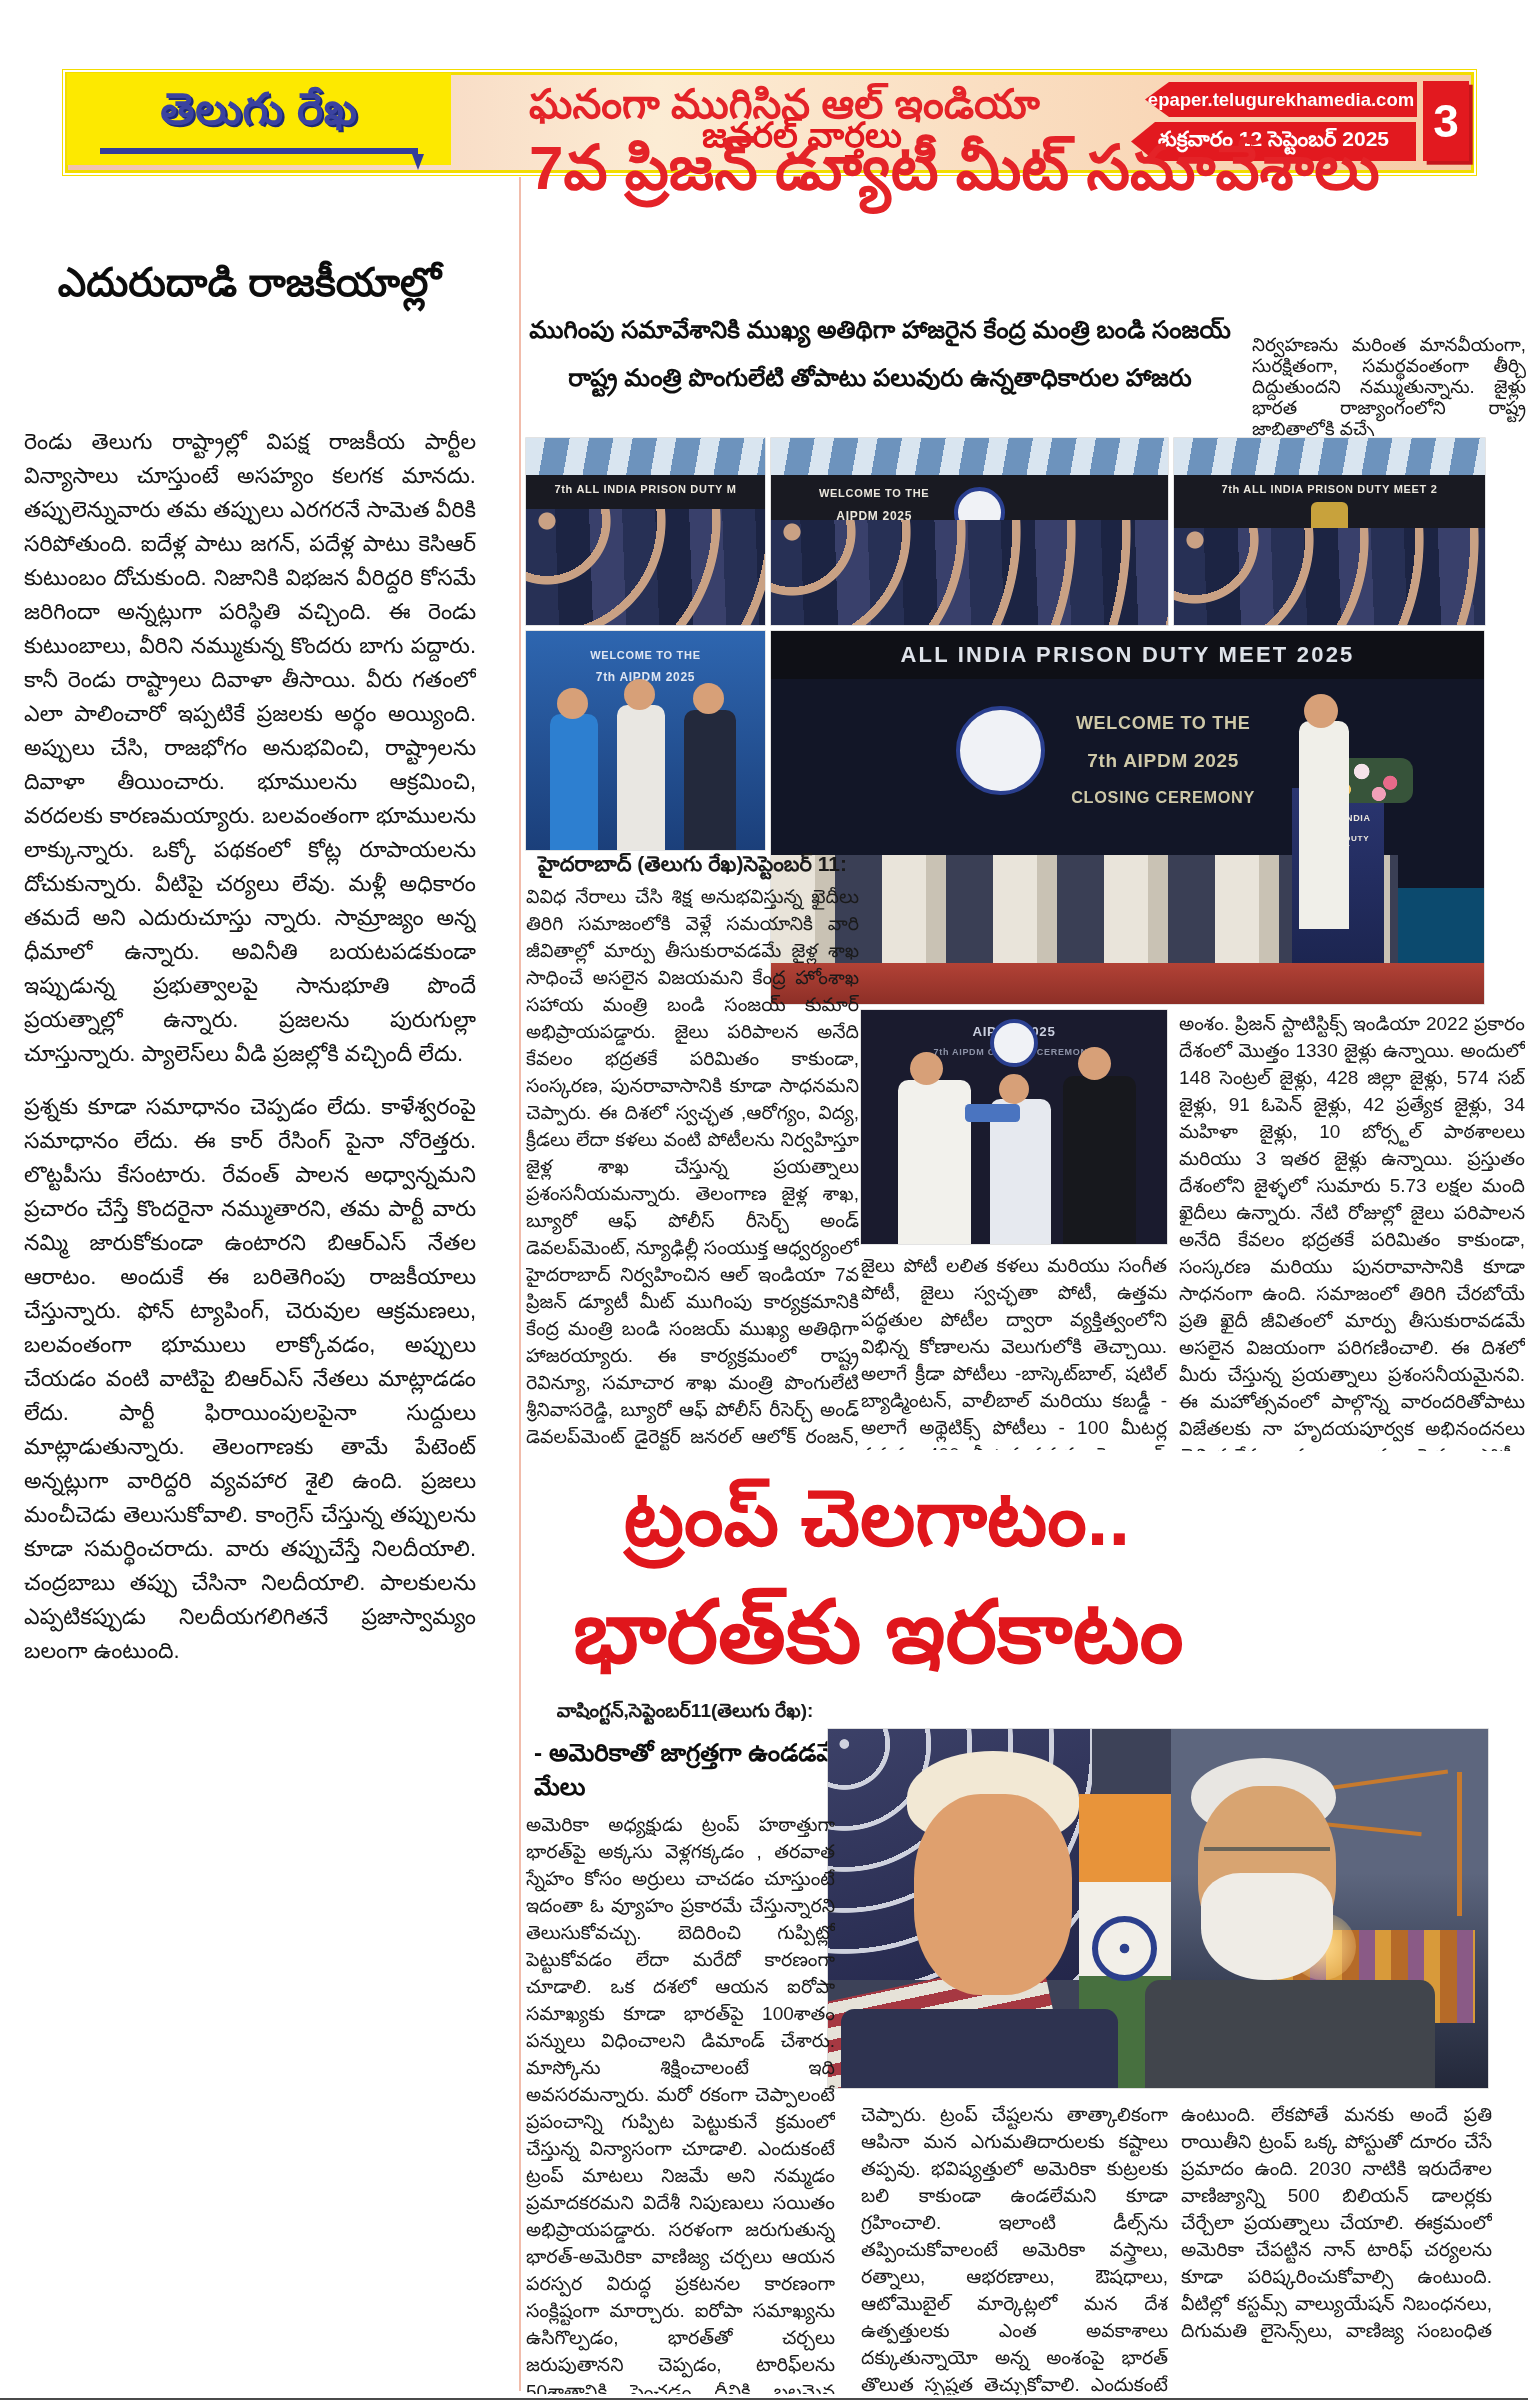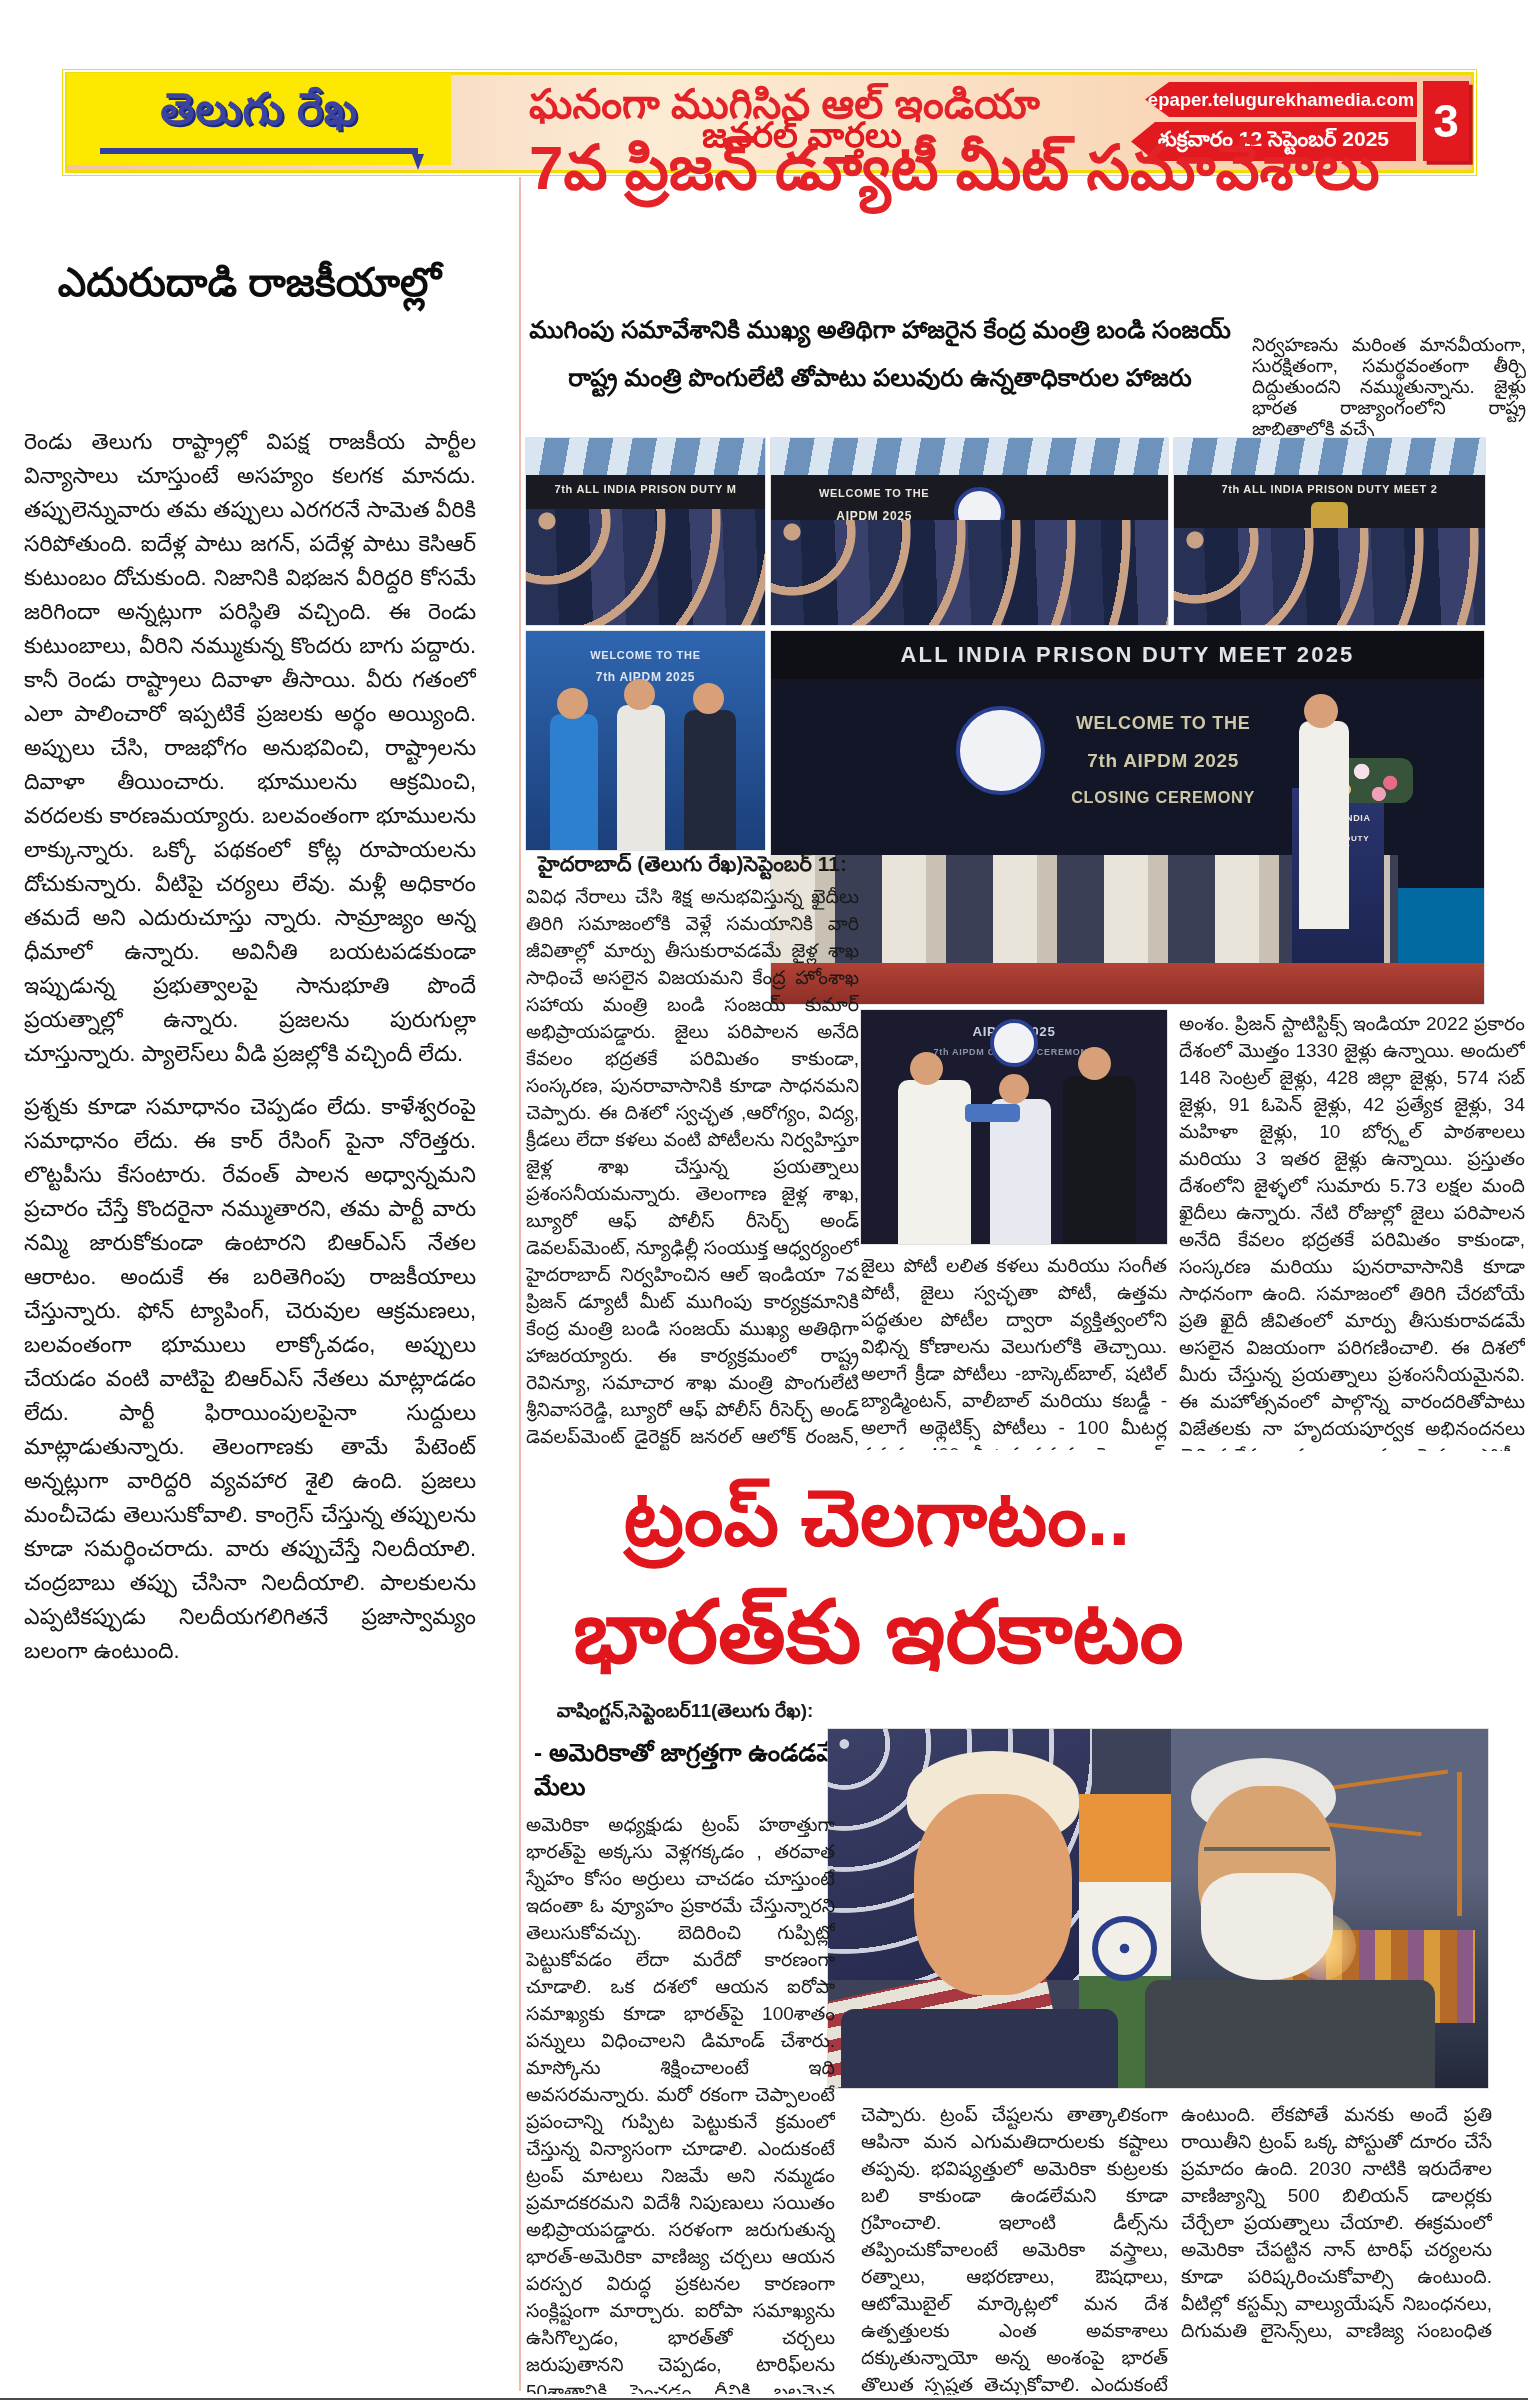--- a/index.html
+++ b/index.html
@@ -56,21 +56,21 @@
      background-image:repeating-radial-gradient(circle at 21px 12px,#c9a184 0 8.1px,rgba(0,0,0,0) 9px 55px),
        repeating-linear-gradient(88deg,#273055 0 33px,#1c2443 33px 67px,#39406b 67px 100px);}
   .figure{position:absolute;border-radius:10.4px 10.4px 0 0;}
   .head{position:absolute;border-radius:50%;background:#d7a078;}
   .logo-circle{position:absolute;border-radius:50%;background:#f0f2f6;border:4.4px solid #2a3f8f;}
 
   #ph1{left:526px;top:438px;width:239px;height:187px;}
   #ph2{left:771px;top:438px;width:397px;height:187px;}
   #ph3{left:1174px;top:438px;width:311px;height:187px;}
   #ph4{left:526px;top:631px;width:239px;height:219px;background:linear-gradient(180deg,#2e66b0,#1b3f7a);}
-  #ph5{left:771px;top:631px;width:713px;height:373px;background:#0369a1;}
+  #ph5{left:771px;top:631px;width:713px;height:373px;background:#0c4a6e;}
   #ph6{left:861px;top:1010px;width:306px;height:234px;background:#1a1b2e;}
 
   
   #tr-h1{left:526px;top:1473px;width:702px;text-align:center;font-size:78px;font-weight:bold;color:#e0161c;}
   #tr-h2{left:518px;top:1582px;width:721px;text-align:center;font-size:87px;font-weight:bold;color:#e0161c;}
   #tr-byline{left:534px;top:1739px;width:318px;font-size:24.4px;font-weight:bold;color:#0e0e0e;}
   #tr-dateline{left:526px;top:1700px;width:318px;text-align:center;font-size:19px;font-weight:bold;}
   #tr-photo{left:828px;top:1729px;width:660px;height:359px;background:#3d4258;overflow:hidden;box-shadow:0 0 0 0.7px #cfcfcf;}
   #tr-col1{left:526px;top:1811px;width:309px;height:583px;font-size:19px;line-height:27px;}
   #tr-col2{left:861px;top:2101px;width:307px;height:294px;font-size:19px;line-height:27px;}

